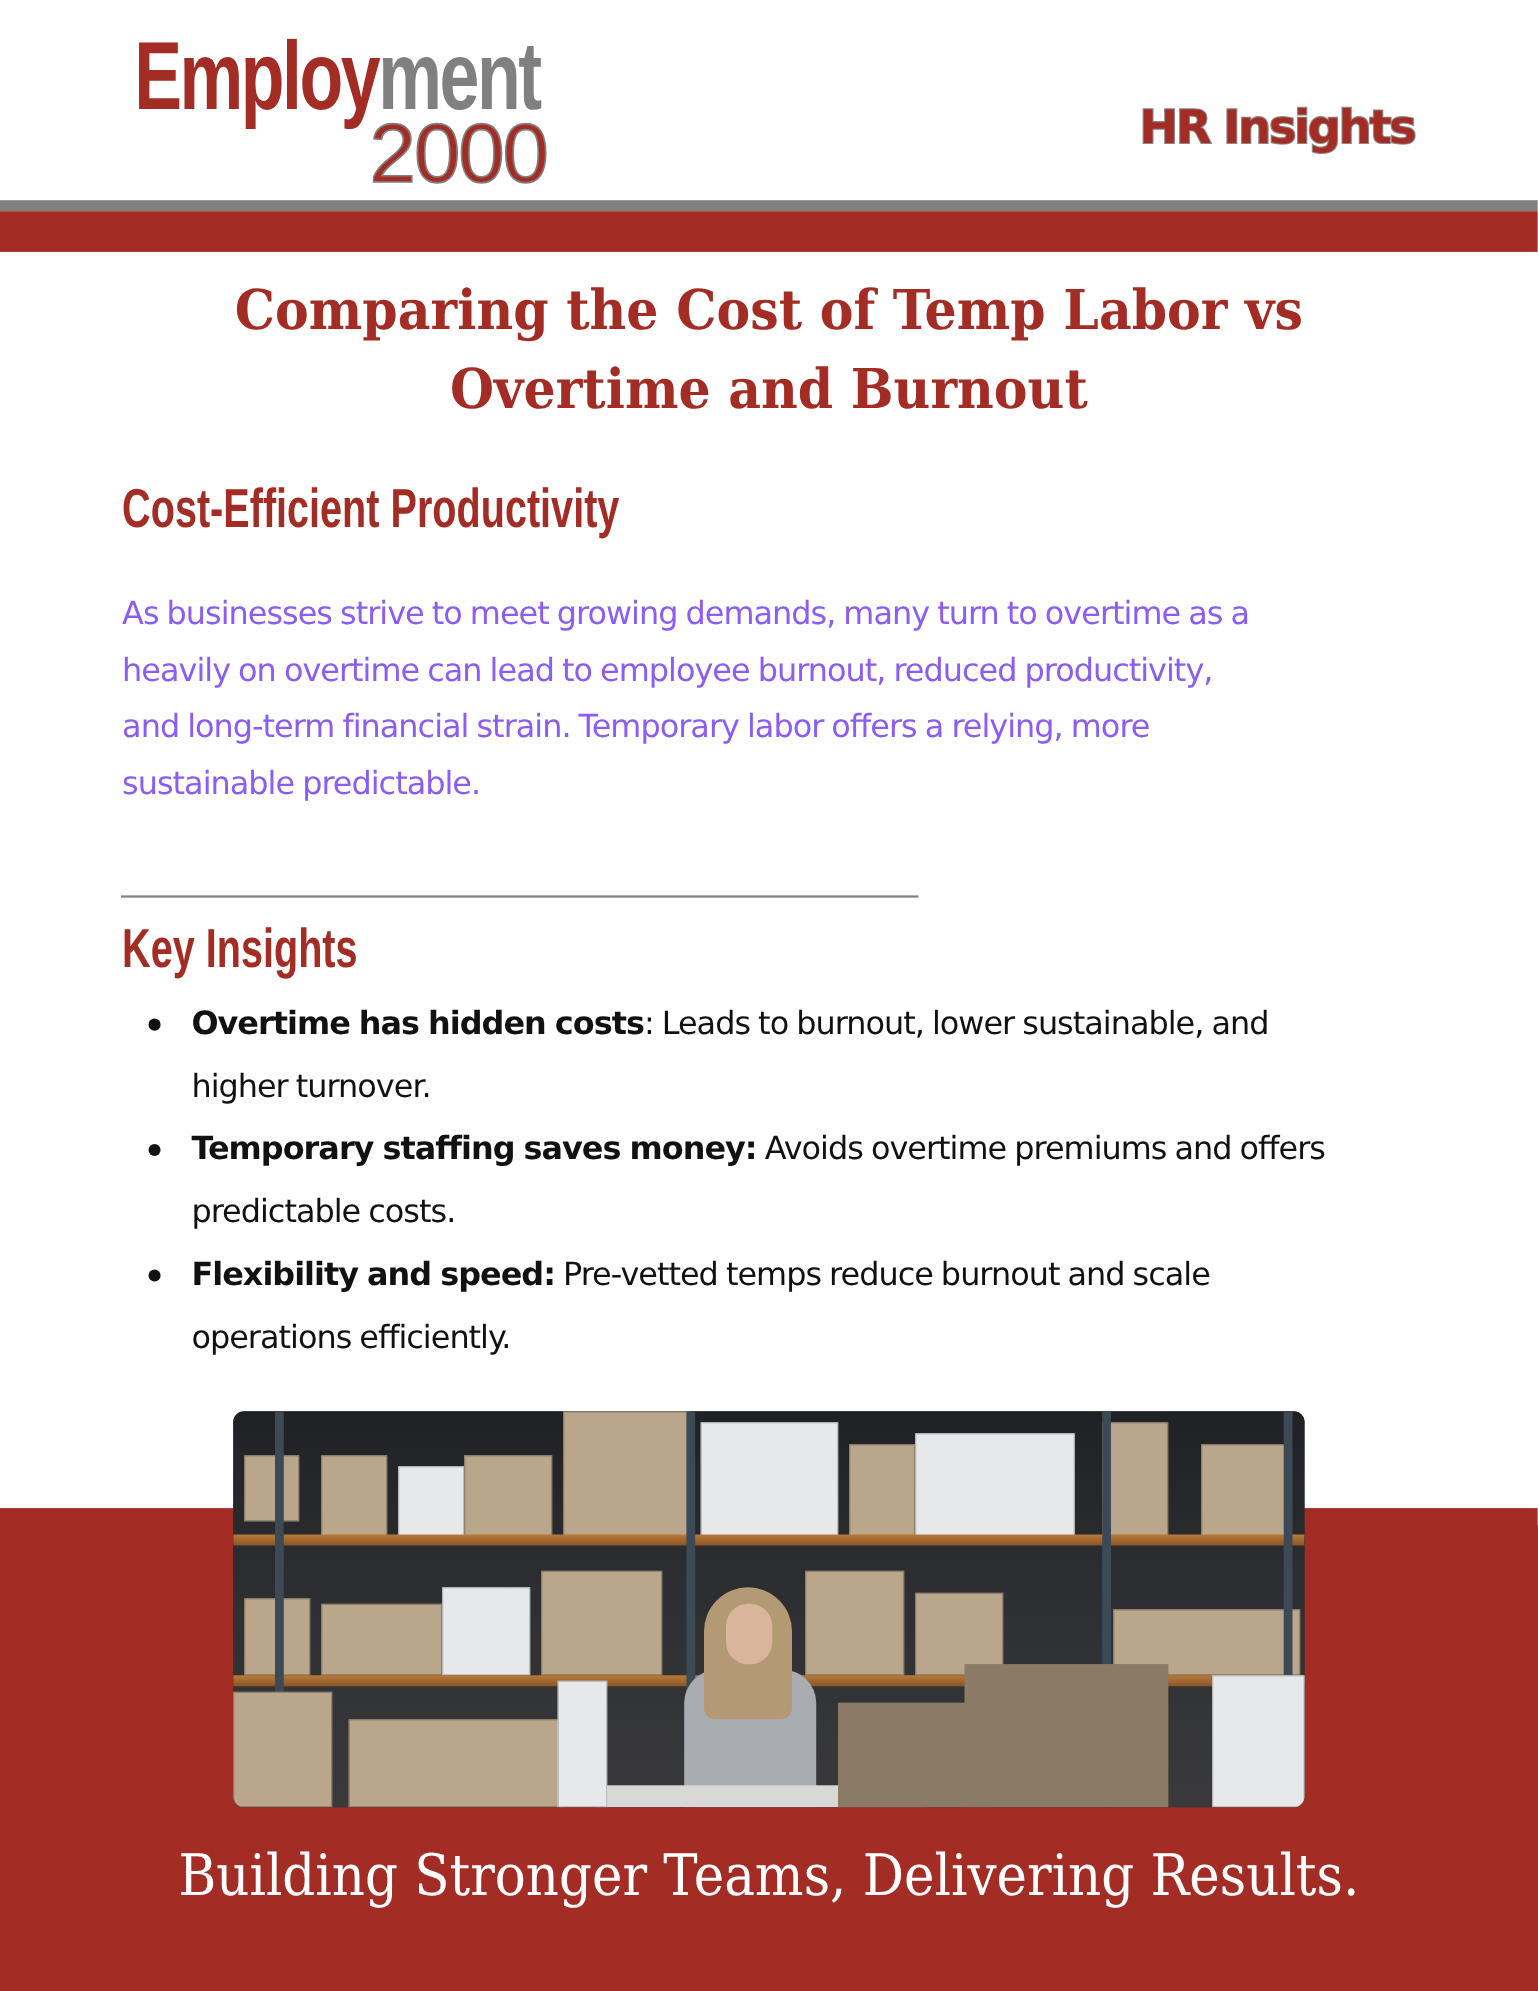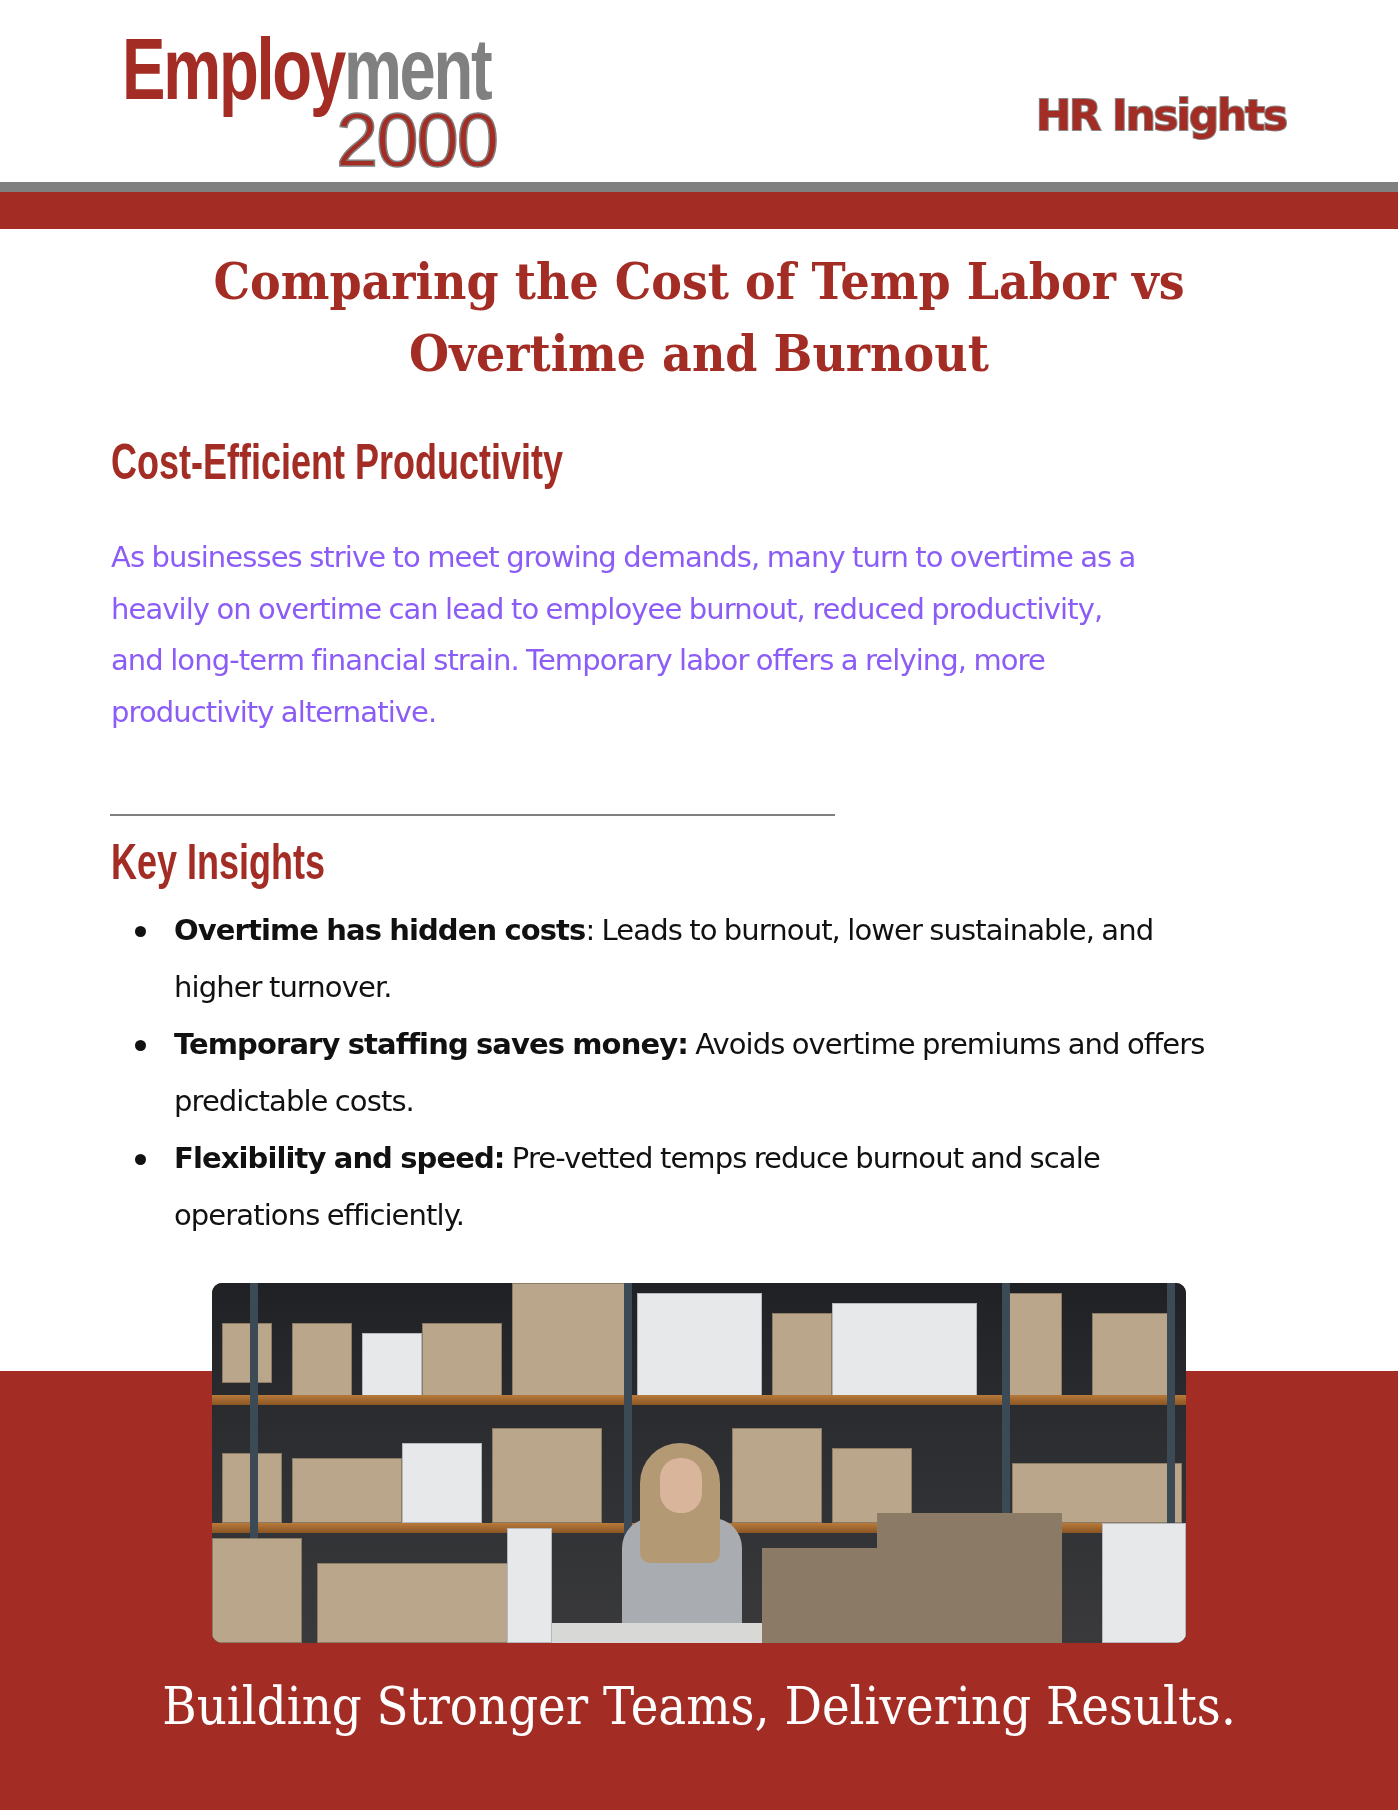--- a/index.html
+++ b/index.html
@@ -271,21 +271,21 @@
   <span>Comparing the Cost of Temp Labor vs</span>
   <span>Overtime and Burnout</span>
 </h1>
 
 <h2 class="section-heading heading-cost">Cost-Efficient Productivity</h2>
 
 <div class="intro">
   <span>As businesses strive to meet growing demands, many turn to overtime as a</span>
   <span>heavily on overtime can lead to employee burnout, reduced productivity,</span>
   <span>and long-term financial strain. Temporary labor offers a relying, more</span>
-  <span>productivity alternative.</span>
+  <span>sustainable predictable.</span>
 </div>
 
 <div class="divider"></div>
 
 <h2 class="section-heading heading-insights">Key Insights</h2>
 
 <ul class="insights">
   <li>
     <span class="bullet"></span>
     <span class="line"><b>Overtime has hidden costs</b><span>: Leads to burnout, lower sustainable, and</span></span>

